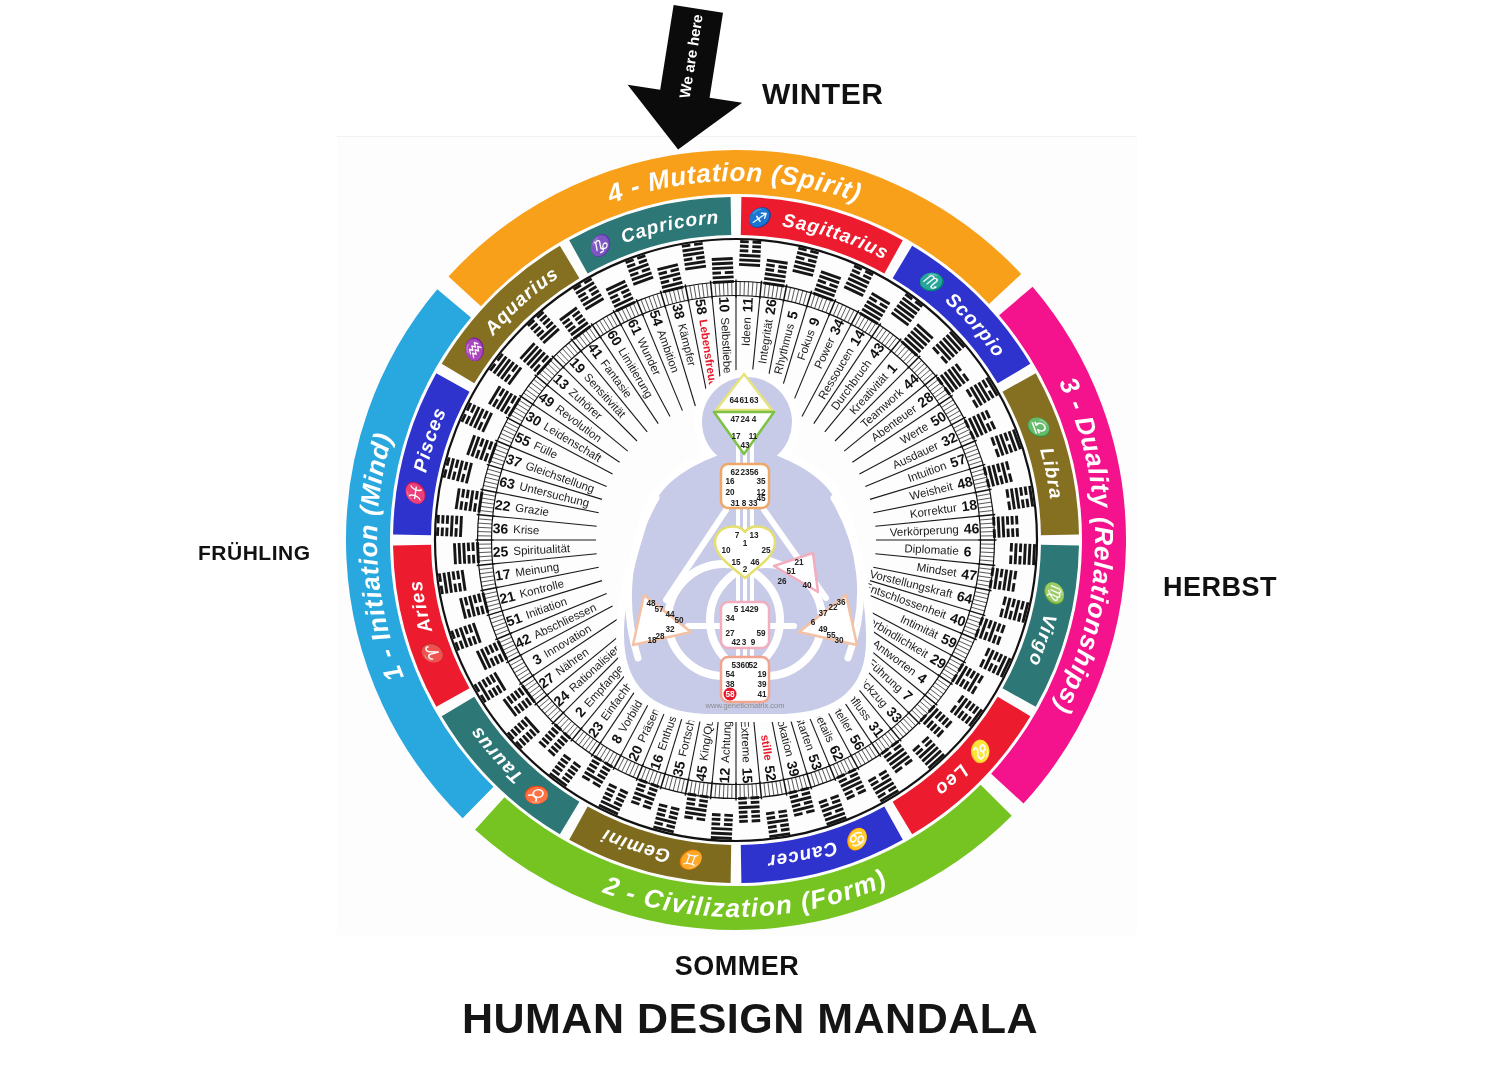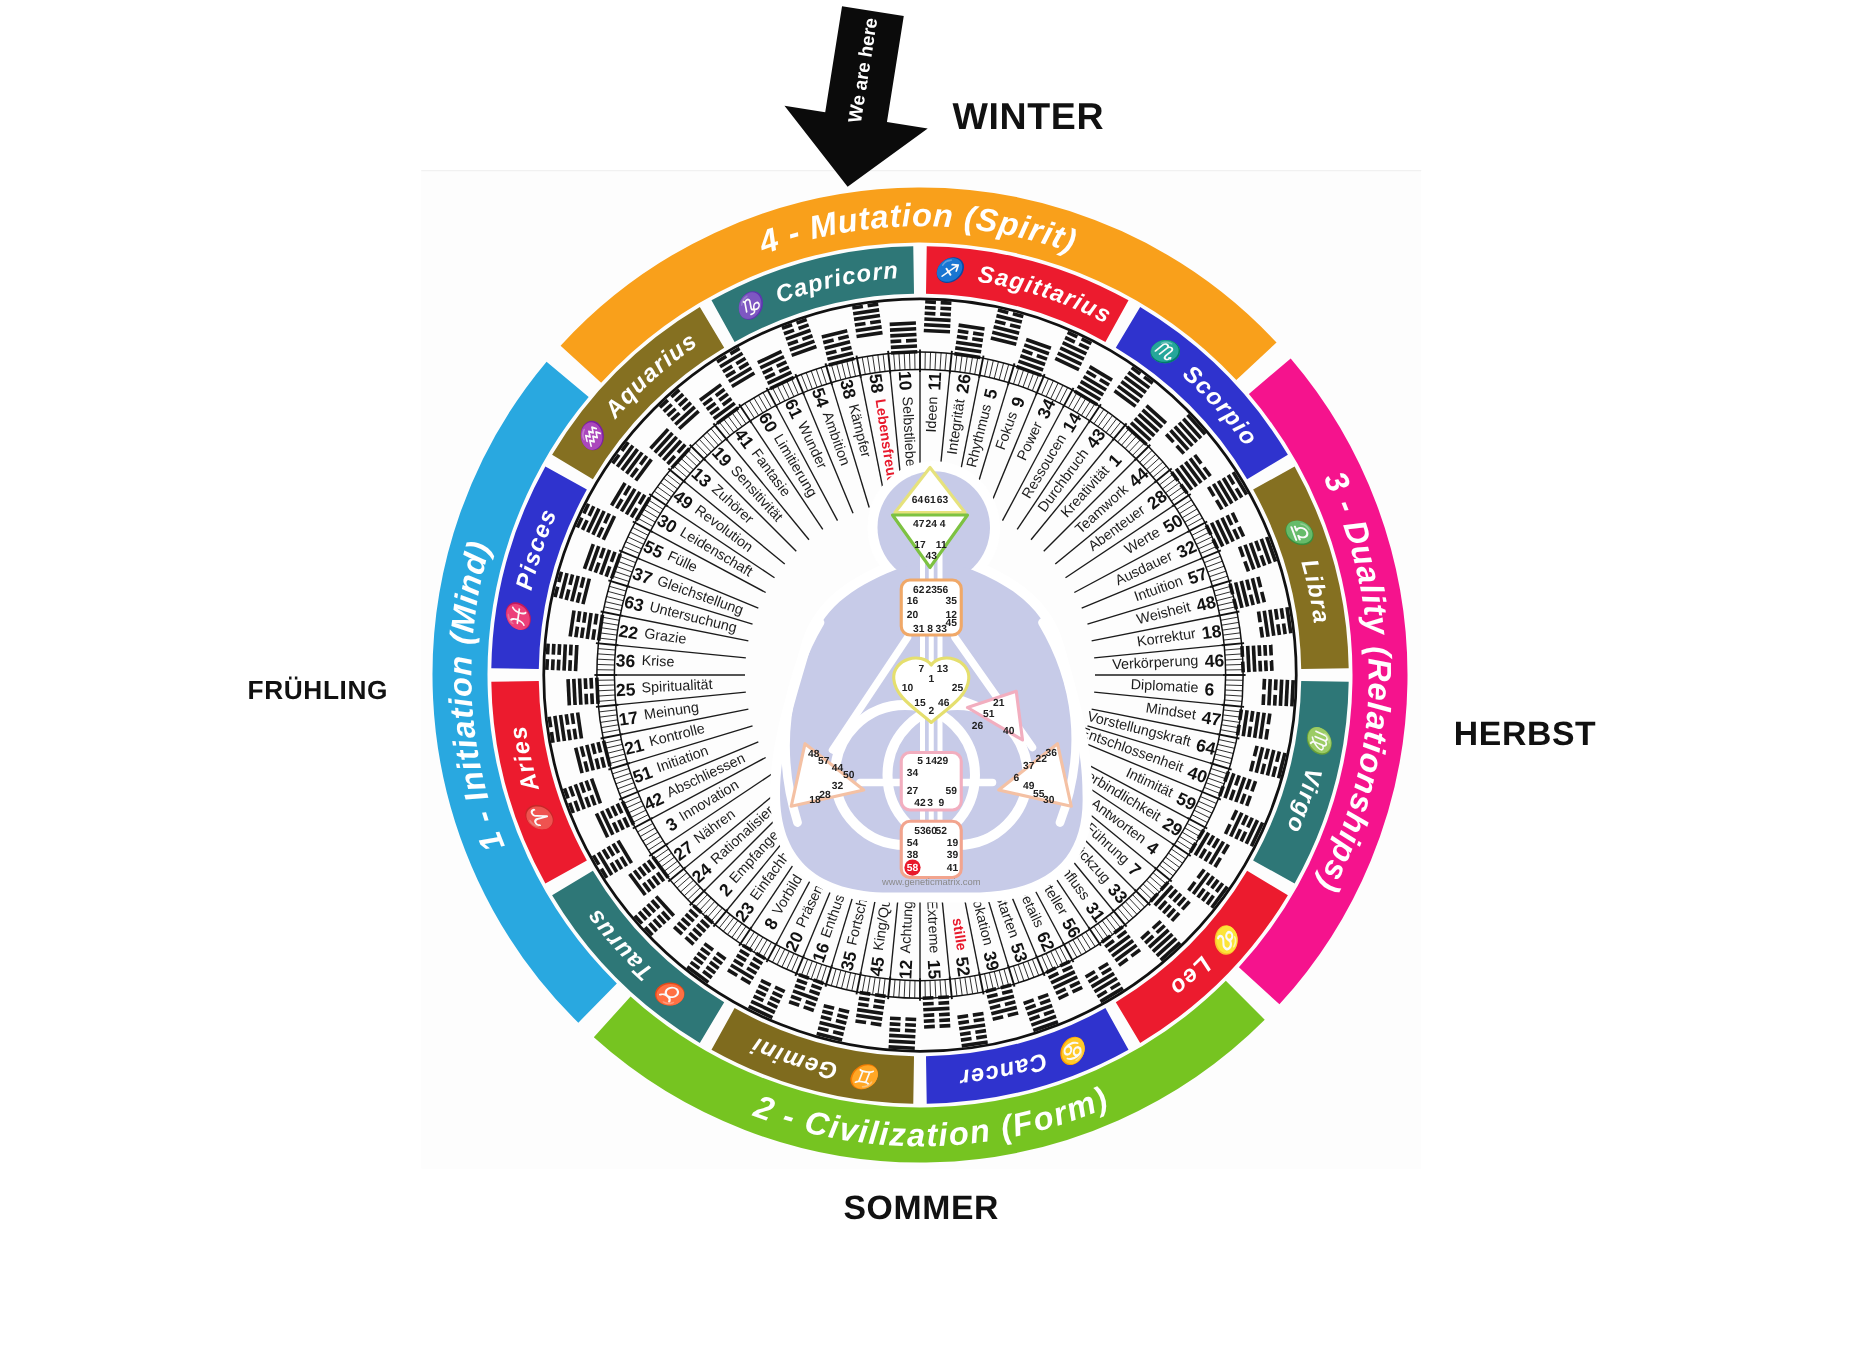--- a/index.html
+++ b/index.html
@@ -1610,13 +1610,14 @@
             <text x="26" y="154" text-anchor="middle" dominant-baseline="central" font-size="8.2" font-weight="bold" fill="#222">41</text>
           </g>
           <text x="9" y="168" text-anchor="middle" font-size="7.5" fill="#8a8a8a">www.geneticmatrix.com</text>
         </g>
       </g>
     </svg>
   <div class="lbl lbl-winter">WINTER</div>
   <div class="lbl lbl-herbst">HERBST</div>
   <div class="lbl lbl-sommer">SOMMER</div>
   <div class="lbl lbl-fruehling">FRÜHLING</div>
+  <div class="title-main">HUMAN DESIGN MANDALA</div>
 </div>
 
 </body></html>

